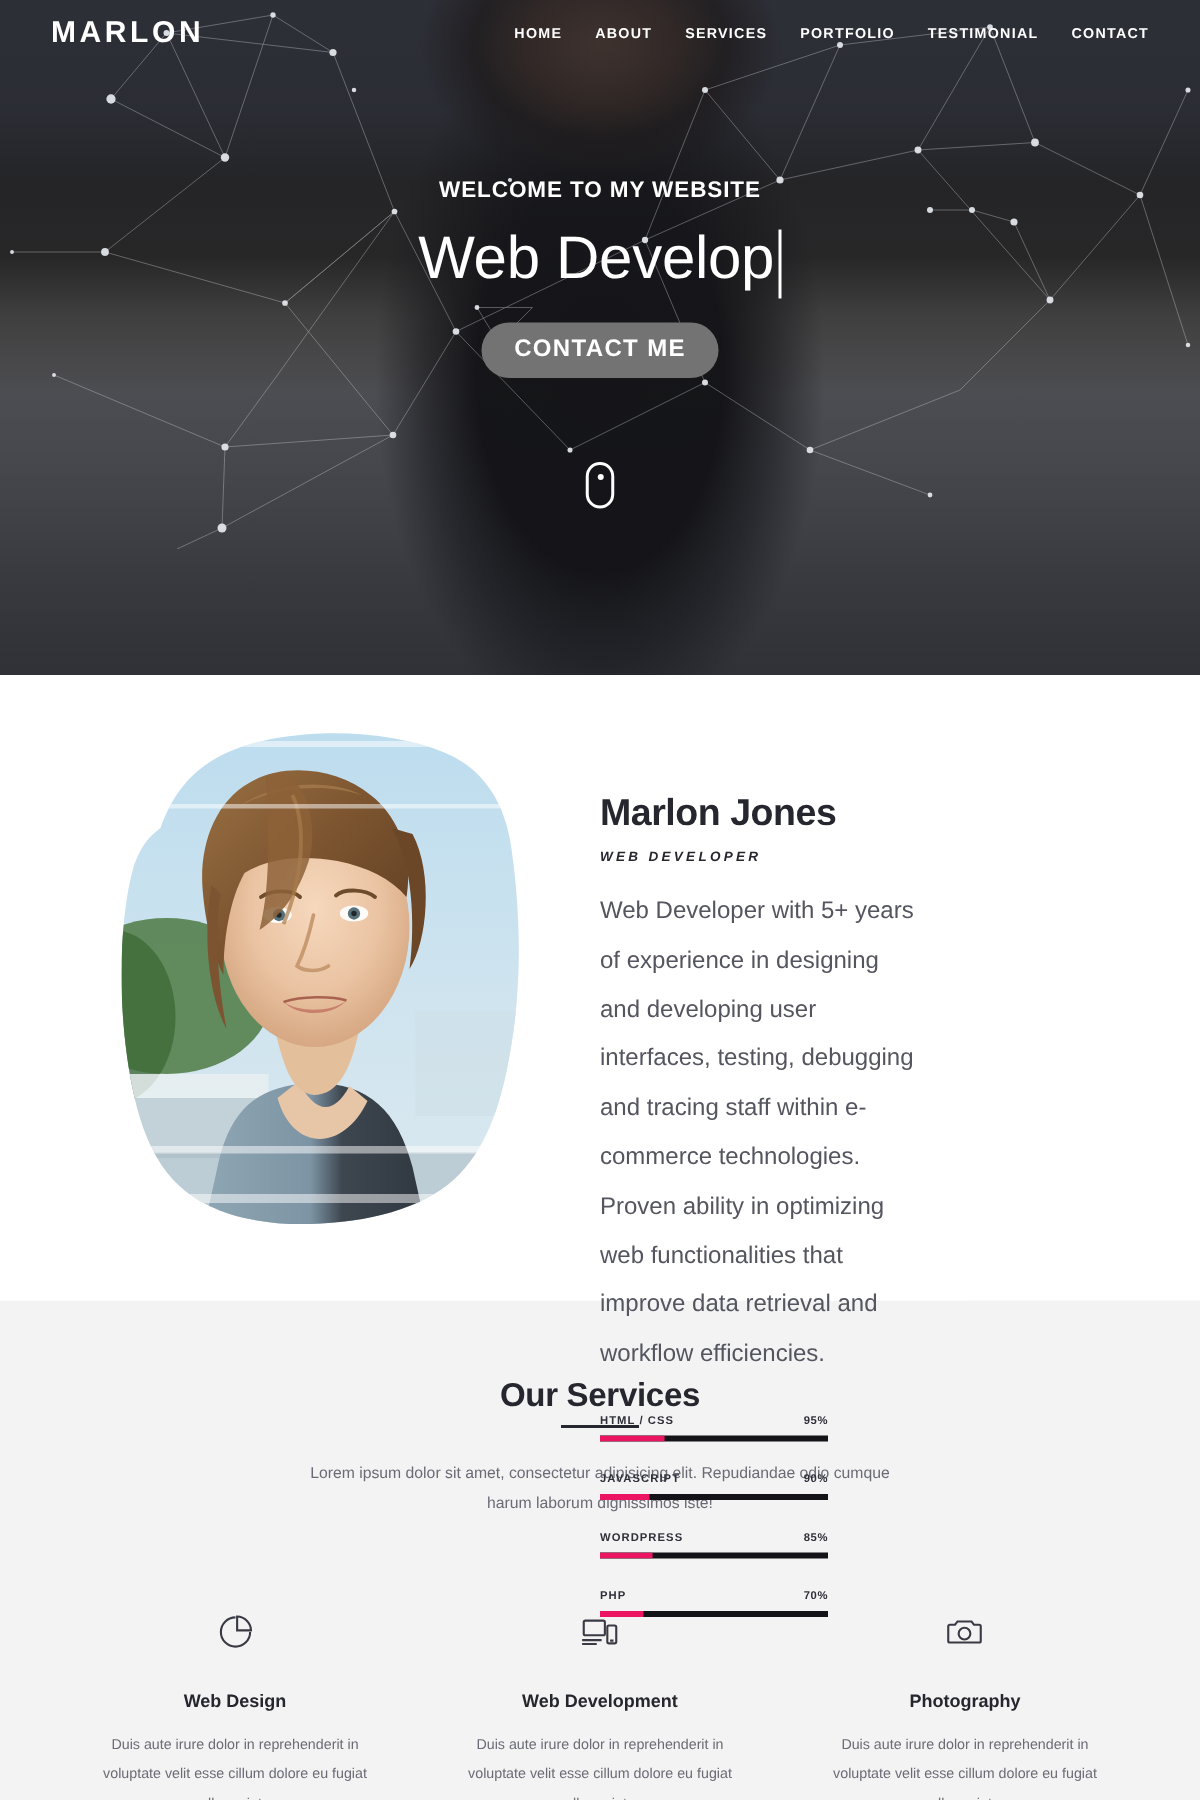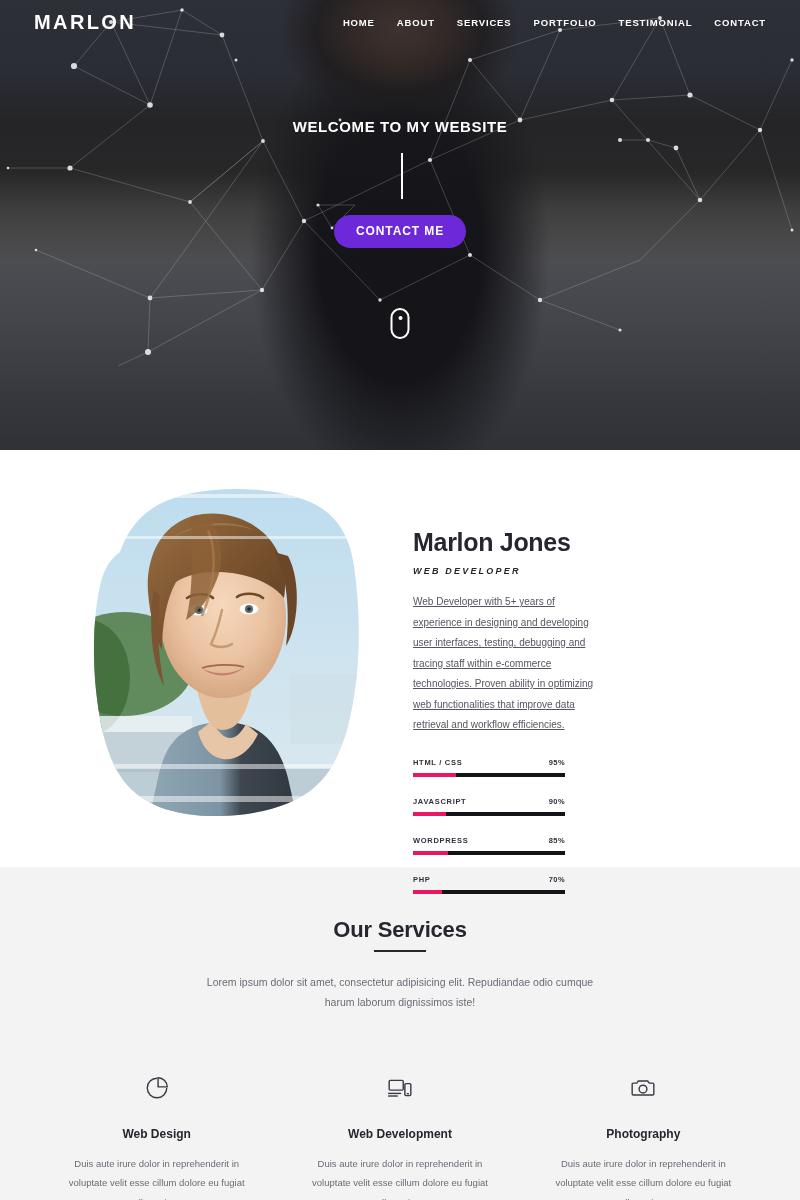--- a/index.html
+++ b/index.html
@@ -76,62 +76,62 @@
     font-size:40px; font-weight:300; color:#ffffff; letter-spacing:-.2px;
   }
   .type-caret {
     display:inline-block; width:2px; height:46px;
     background:#fff; margin-left:3px; vertical-align:middle;
     position:relative; top:4px;
   }
   .hero-cta {
     margin-top:18px;
     display:inline-block;
-    background:#6d28d9;
+    background:#737373;
     color:#fff;
     border:none;
     border-radius:20px;
     padding:9px 22px 10px;
-    font-size:12px; font-weight:bold; letter-spacing:.9px;
+    font-size:16px; font-weight:bold; letter-spacing:.9px;
     cursor:pointer;
     font-family:"Liberation Sans", sans-serif;
   }
   .scroll-mouse {
     position:absolute; left:50%; transform:translateX(-50%);
     top:308px; width:19px; height:31px;
     border:2px solid #ffffff; border-radius:10px; z-index:5;
   }
   .scroll-mouse i {
     position:absolute; left:50%; transform:translateX(-50%);
     top:6px; width:4px; height:4px; border-radius:50%; background:#fff;
   }
 
   
   .about {
     position:relative;
     width:644px; height:417px;
     background:#ffffff;
-    padding:0 40px;
+    padding:0 27px;
   }
   .about-inner { display:flex; padding-top:28px; }
   .portrait-col { width:345px; flex:0 0 345px; position:relative; }
   .portrait {
     position:relative; width:320px; height:345px; margin-left:22px;
   }
   .about-col { flex:1; padding-left:28px; padding-top:50px; }
   .about-name {
     font-size:25px; font-weight:bold; letter-spacing:-.3px; color:#26262e;
   }
   .about-role {
     margin-top:9px;
     font-size:9px; font-weight:bold; letter-spacing:2.2px; color:#26262e;font-style:italic;
   }
   .about-text {
     margin-top:16px;
-    font-size:10px; line-height:2.05; color:#555560; max-width:330px;text-decoration:underline;
+    font-size:16px; line-height:2.05; color:#555560; max-width:330px;
   }
 
   .skills { margin-top:22px; display:flex; flex-wrap:wrap; gap:0 24px; }
   .skill { width:152px; margin-bottom:20px; }
   .skill-head { display:flex; justify-content:space-between; align-items:baseline; }
   .skill-name { font-size:7.5px; font-weight:bold; letter-spacing:.7px; color:#30303a; }
   .skill-pct  { font-size:7.5px; font-weight:bold; letter-spacing:.4px; color:#30303a; }
   .skill-track {
     margin-top:6px; height:4px; width:100%;
     background:#141418; position:relative; overflow:hidden;
@@ -256,20 +256,21 @@
       <a class="nav-link" href="#">SERVICES</a>
       <a class="nav-link" href="#">PORTFOLIO</a>
       <a class="nav-link" href="#">TESTIMONIAL</a>
       <a class="nav-link" href="#">CONTACT</a>
     </div>
   </nav>
 
   <div class="hero-body">
     <div class="hero-welcome">WELCOME TO MY WEBSITE</div>
     <div class="hero-typed-wrap">
+      <span class="hero-typed">Web Develop</span>
         <span class="type-caret"></span>
     </div>
     <button class="hero-cta">CONTACT ME</button>
   </div>
 
   <div class="scroll-mouse">
       <i></i>
     </div>
 </section>
 

